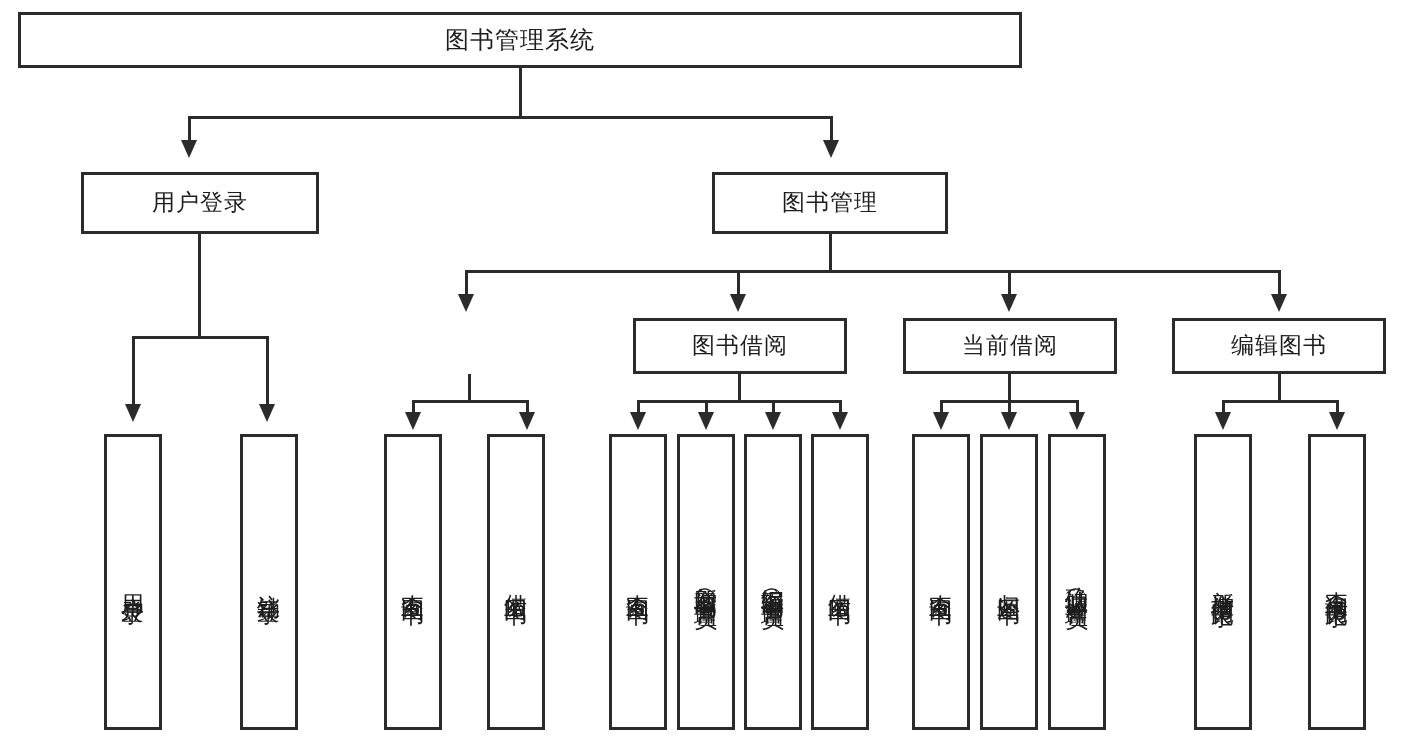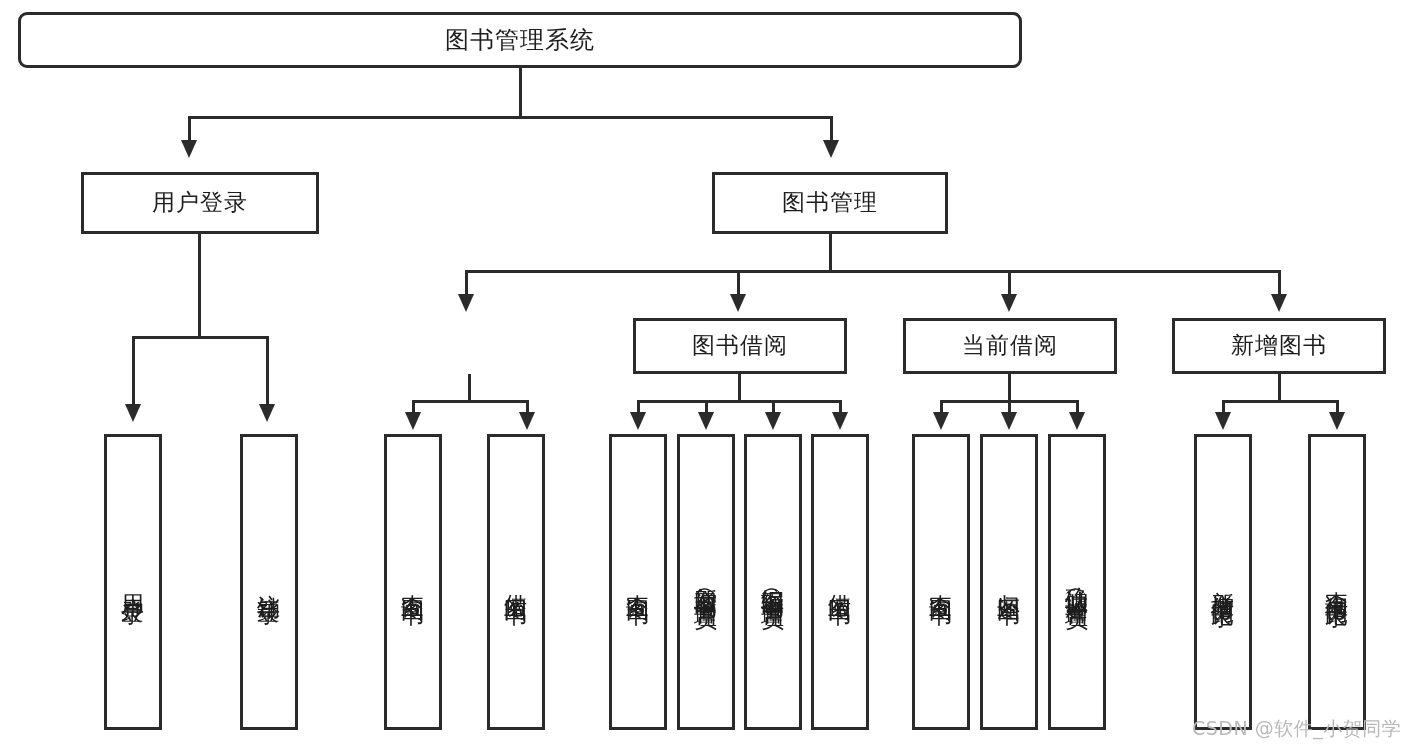--- a/index.html
+++ b/index.html
@@ -79,21 +79,21 @@
     white-space: nowrap;
     pointer-events: none;
     letter-spacing: 0.5px;
   }
 </style>
 </head>
 <body>
 
 <div id="diagram-canvas">
 
-  <div class="node horiz root" style="left:18px; top:12px; width:1004px; height:56px;border-radius:9px;">
+  <div class="node horiz root" style="left:18px; top:12px; width:1004px; height:56px;">
     <span class="label">图书管理系统</span>
   </div>
 
   <div class="conn v" style="left:519px; top:68px; width:3px; height:50px;"></div>
 
   <div class="conn h" style="left:188px; top:116px; width:645px; height:3px;"></div>
 
   <div class="conn v" style="left:188px; top:116px; width:3px; height:28px;"></div>
   <div class="arrow" style="left:181px; top:140px;"></div>
   <div class="conn v" style="left:830px; top:116px; width:3px; height:28px;"></div>
@@ -129,21 +129,21 @@
   <div class="conn v" style="left:1278px; top:270px; width:3px; height:28px;"></div>
   <div class="arrow" style="left:1271px; top:294px;"></div>
 
   <div class="node horiz" style="left:903px; top:318px; width:214px; height:56px;">
     <span class="label">当前借阅</span>
   </div>
   <div class="node horiz" style="left:633px; top:318px; width:214px; height:56px;">
     <span class="label">图书借阅</span>
   </div>
   <div class="node horiz" style="left:1172px; top:318px; width:214px; height:56px;">
-    <span class="label">新增图书</span>
+    <span class="label">编辑图书</span>
   </div>
 
   <div class="conn v" style="left:468px; top:374px; width:3px; height:28px;"></div>
   <div class="conn h" style="left:412px; top:400px; width:117px; height:3px;"></div>
   <div class="conn v" style="left:412px; top:400px; width:3px; height:16px;"></div>
   <div class="arrow" style="left:405px; top:412px;"></div>
   <div class="conn v" style="left:526px; top:400px; width:3px; height:16px;"></div>
   <div class="arrow" style="left:519px; top:412px;"></div>
 
   <div class="conn v" style="left:738px; top:374px; width:3px; height:28px;"></div>
@@ -210,15 +210,14 @@
     <span class="label">确认归还（管理员）</span>
   </div>
 
   <div class="node vert" style="left:1194px; top:434px; width:58px; height:296px;">
     <span class="label">新增借阅记录</span>
   </div>
   <div class="node vert" style="left:1308px; top:434px; width:58px; height:296px;">
     <span class="label">查询借阅记录</span>
   </div>
 
-  <div id="watermark" style="left:1192px; top:716px;">CSDN @软件_小贺同学</div>
 
 </div>
 
 </body></html>

